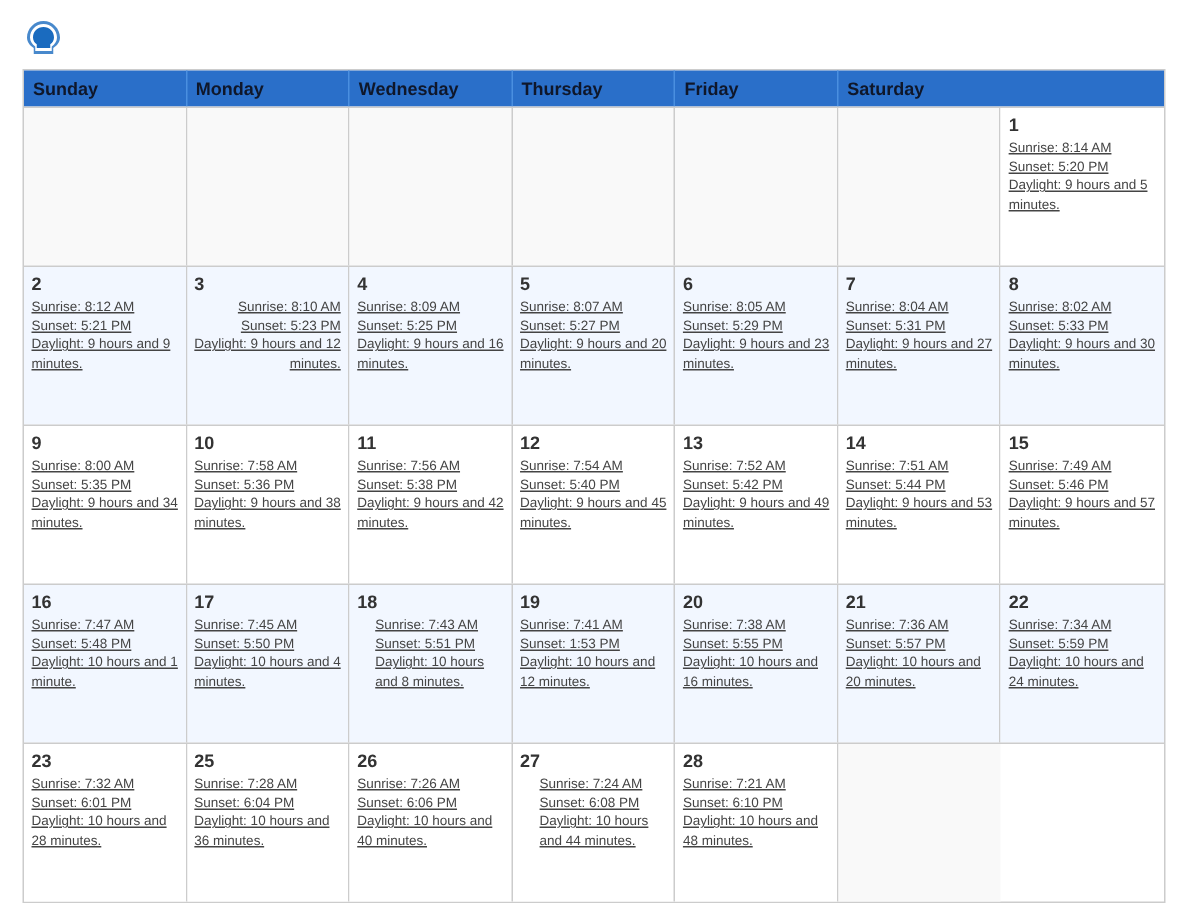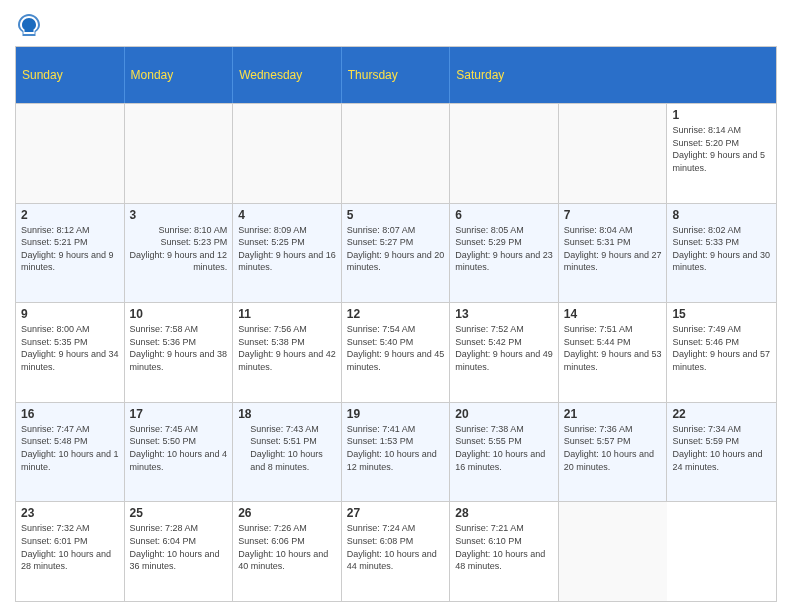--- a/index.html
+++ b/index.html
@@ -10,33 +10,33 @@
     .header { display: flex; align-items: flex-start; justify-content: space-between; margin-bottom: 8px; }
     
     .logo { display: flex; align-items: center; }
     .logo-icon { width: 28px; height: 28px; margin-right: 4px; }
     
     .title-block { text-align: right; }
     .main-title { font-size: 36px; color: #333; font-weight: normal; }
     .subtitle { font-size: 16px; color: #555; }
     
     .cal-header { display: grid; grid-template-columns: repeat(7, 1fr); background: #2a6fc9; }
-    .cal-header-cell { color: #fde047; font-size: 12px; font-weight: normal; padding: 21px 6px; border-right: 1px solid #4a8fe0; }
+    .cal-header-cell { color: #0f172a; font-size: 12px; font-weight: bold; padding: 5px 6px; border-right: 1px solid #4a8fe0; }
     .cal-header-cell:last-child { border-right: none; }
     
     .cal-body { display: flex; flex-direction: column; flex: 1; }
     .cal-row { display: grid; grid-template-columns: repeat(7, 1fr); flex: 1; border-top: 1px solid #ccc; }
     
     .cal-cell { border-right: 1px solid #ccc; padding: 4px 5px; font-size: 9.5px; color: #333; min-height: 80px; vertical-align: top; background: #fff; }
     .cal-cell:last-child { border-right: none; }
     .cal-cell.empty { background: #f9f9f9; }
     .cal-cell.alt-bg { background: #f2f7ff; }
     
     .day-num { font-size: 12px; font-weight: bold; margin-bottom: 2px; }
-    .day-info { font-size: 9px; line-height: 1.4; color: #444; }
+    .day-info { font-size: 9px; line-height: 1.4; color: #444; text-decoration: underline; }
   </style>
 </head>
 <body>
 
 <div class="page">
   <div class="header">
     <div class="logo">
       <svg class="logo-icon" viewBox="0 0 28 28">
         <path d="M14 4 C8 4 3 9 3 15 C3 18 5 20.5 7.5 22 L7.5 26 L20.5 26 L20.5 22 C23 20.5 25 18 25 15 C25 9 20 4 14 4 Z" fill="#1a6bbf" opacity="0.8"></path>
         <path d="M14 6 C9 6 5 10 5 15 C5 17.5 6.5 19.5 8.5 21 L8.5 24 L19.5 24 L19.5 21 C21.5 19.5 23 17.5 23 15 C23 10 19 6 14 6 Z" fill="#fff"></path>
@@ -52,20 +52,21 @@
       <div class="subtitle"></div>
     </div>
   </div>
 
   <div style="flex:1; display:flex; flex-direction:column; border:1px solid #ccc;">
     <div class="cal-header" id="cal-header">
         <div class="cal-header-cell">Sunday</div>
         <div class="cal-header-cell">Monday</div>
         <div class="cal-header-cell">Wednesday</div>
         <div class="cal-header-cell">Thursday</div>
+        <div class="cal-header-cell">Friday</div>
         <div class="cal-header-cell">Saturday</div>
       </div>
     <div class="cal-body" id="cal-body">
         <div class="cal-row">
           <div class="cal-cell empty"></div>
           <div class="cal-cell empty"></div>
           <div class="cal-cell empty"></div>
           <div class="cal-cell empty"></div>
           <div class="cal-cell empty"></div>
           <div class="cal-cell empty"></div>
@@ -222,21 +223,21 @@
 Daylight: 10 hours and 36 minutes.</div>
           </div>
           <div class="cal-cell">
             <div class="day-num">26</div>
             <div class="day-info" style="white-space: pre-line;">Sunrise: 7:26 AM
 Sunset: 6:06 PM
 Daylight: 10 hours and 40 minutes.</div>
           </div>
           <div class="cal-cell">
             <div class="day-num">27</div>
-            <div class="day-info" style="white-space: pre-line;">Sunrise: 7:24 AM
+            <div class="day-info" style="white-space: pre-line; margin-left: 13px;">Sunrise: 7:24 AM
 Sunset: 6:08 PM
 Daylight: 10 hours and 44 minutes.</div>
           </div>
           <div class="cal-cell">
             <div class="day-num">28</div>
             <div class="day-info" style="white-space: pre-line;">Sunrise: 7:21 AM
 Sunset: 6:10 PM
 Daylight: 10 hours and 48 minutes.</div>
           </div>
           <div class="cal-cell empty"></div>

